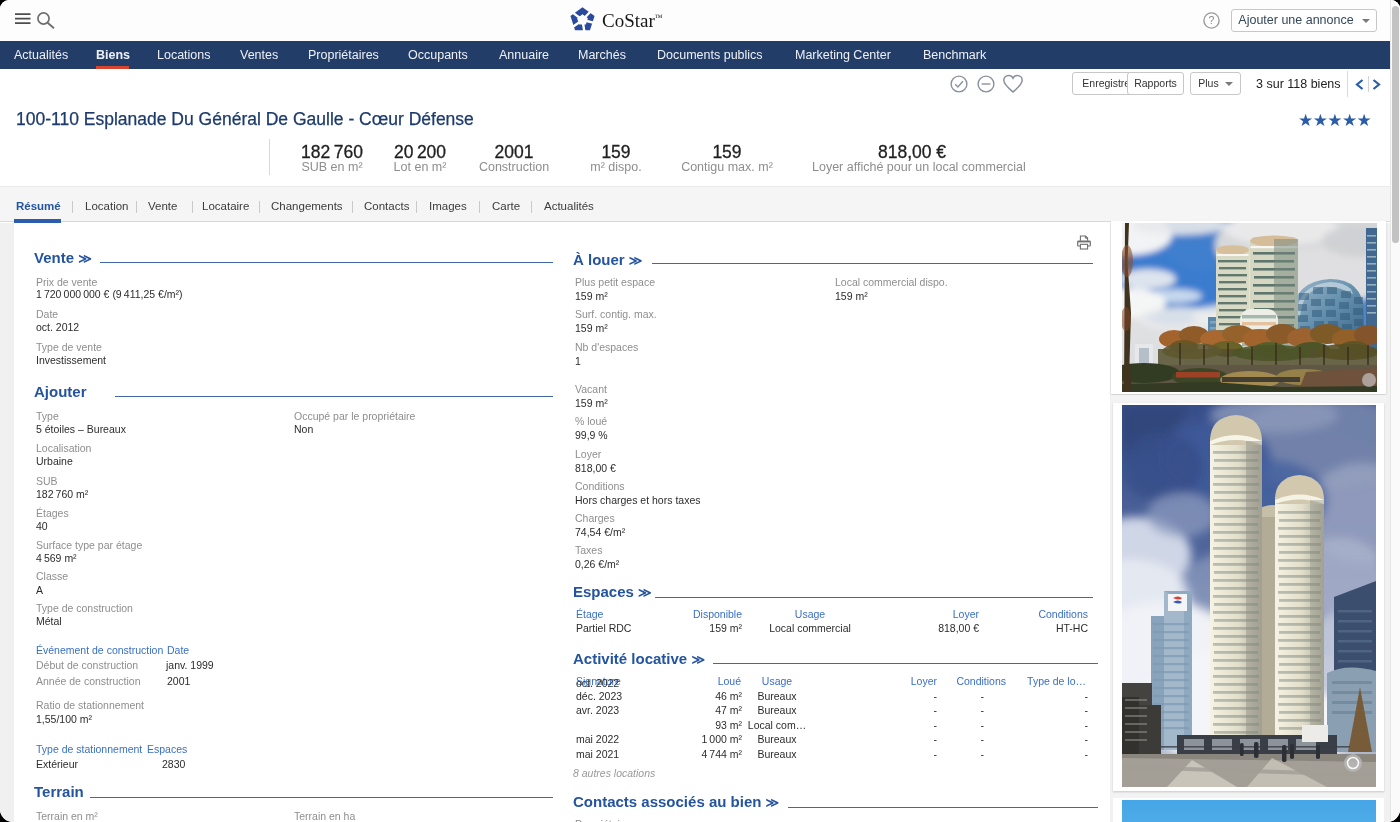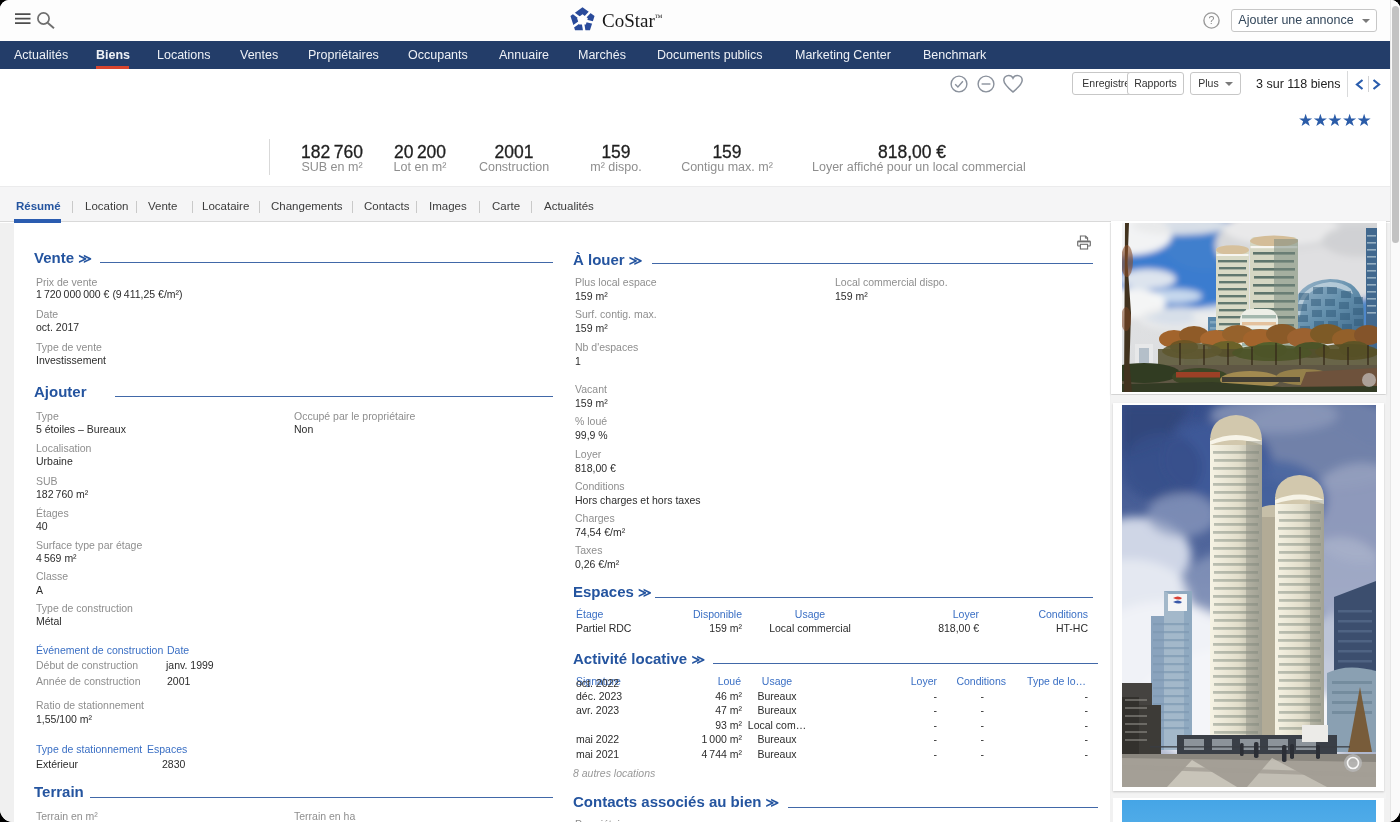--- a/index.html
+++ b/index.html
@@ -95,20 +95,21 @@
 <div class="abs" style="left:1347px;top:71px;width:1px;height:26px;background:#d9dadb"></div>
 <svg class="abs" style="left:1355px;top:79px" width="9" height="11" viewBox="0 0 9 11">
       <polyline points="7.5,1 2,5.5 7.5,10" fill="none" stroke="#2a5dad" stroke-width="2.2"></polyline>
     </svg>
 <div class="abs" style="left:1367.5px;top:76px;width:1.5px;height:16px;background:#d2d3d5"></div>
 <svg class="abs" style="left:1372px;top:79px" width="9" height="11" viewBox="0 0 9 11">
       <polyline points="1.5,1 7,5.5 1.5,10" fill="none" stroke="#2a5dad" stroke-width="2.2"></polyline>
     </svg>
 
 <div class="hdr"></div>
+<div class="abs nw" style="left:16px;top:109px;font-size:17.5px;color:#1c3a6e;-webkit-text-stroke:.25px #1c3a6e">100-110 Esplanade Du Général De Gaulle - Cœur Défense</div>
 <div class="abs" style="left:269px;top:139px;width:1px;height:36px;background:#d9d9d9"></div>
 
 <div class="abs nw ce" style="left:282px;top:142px;width:100px;font-size:17.5px;color:#1f1f1f;-webkit-text-stroke:.3px #1f1f1f">182 760</div>
 <div class="abs nw ce sl" style="left:282px;top:161px;width:100px">SUB en m²</div>
 <div class="abs nw ce" style="left:370px;top:142px;width:100px;font-size:17.5px;color:#1f1f1f;-webkit-text-stroke:.3px #1f1f1f">20 200</div>
 <div class="abs nw ce sl" style="left:370px;top:161px;width:100px">Lot en m²</div>
 <div class="abs nw ce" style="left:464px;top:142px;width:100px;font-size:17.5px;color:#1f1f1f;-webkit-text-stroke:.3px #1f1f1f">2001</div>
 <div class="abs nw ce sl" style="left:464px;top:161px;width:100px">Construction</div>
 <div class="abs nw ce" style="left:566px;top:142px;width:100px;font-size:17.5px;color:#1f1f1f;-webkit-text-stroke:.3px #1f1f1f">159</div>
 <div class="abs nw ce sl" style="left:566px;top:161px;width:100px">m² dispo.</div>
@@ -139,21 +140,21 @@
 <div class="abs" style="left:14px;top:219px;width:47px;height:3.5px;background:#2a5cb0"></div>
 
 <div class="content"></div>
 <div class="card"></div>
 
 <div class="h2" style="left:34px;top:249px">Vente <span class="ar">≫</span></div>
 <div class="rule" style="left:100px;top:262px;width:453px"></div>
 <div class="lb" style="left:36px;top:276px">Prix de vente</div>
 <div class="vl" style="left:36px;top:288px">1 720 000 000 € (9 411,25 €/m²)</div>
 <div class="lb" style="left:36px;top:308px">Date</div>
-<div class="vl" style="left:36px;top:321px">oct. 2017</div>
+<div class="vl" style="left:36px;top:321px">oct. 2012</div>
 <div class="lb" style="left:36px;top:341px">Type de vente</div>
 <div class="vl" style="left:36px;top:354px">Investissement</div>
 
 <div class="h2" style="left:34px;top:383px">Ajouter</div>
 <div class="rule" style="left:115px;top:396px;width:438px"></div>
 <div class="lb" style="left:36px;top:410px">Type</div>
 <div class="vl" style="left:36px;top:423px">5 étoiles – Bureaux</div>
 <div class="lb" style="left:294px;top:410px">Occupé par le propriétaire</div>
 <div class="vl" style="left:294px;top:423px">Non</div>
 <div class="lb" style="left:36px;top:442px">Localisation</div>
@@ -191,21 +192,21 @@
 
 <svg class="abs" style="left:1077px;top:235px" width="14" height="15" viewBox="0 0 14 15">
   <path d="M3.4 5.8 L3.4 1 L8.6 1 L10.6 3 L10.6 5.8" fill="#fff" stroke="#6e6e6e" stroke-width="1.1"></path>
   <path d="M8.4 1 L8.4 3.2 L10.6 3.2" fill="none" stroke="#6e6e6e" stroke-width="1"></path>
   <rect x="0.7" y="6" width="12.6" height="5" rx="0.8" fill="#fff" stroke="#6e6e6e" stroke-width="1.2"></rect>
   <line x1="1.2" y1="6.7" x2="12.8" y2="6.7" stroke="#6e6e6e" stroke-width="1.4"></line>
   <rect x="3.4" y="9.3" width="7.2" height="4.7" fill="#fff" stroke="#6e6e6e" stroke-width="1.1"></rect>
 </svg>
 <div class="h2" style="left:573px;top:251px">À louer <span class="ar">≫</span></div>
 <div class="rule" style="left:652px;top:263px;width:441px"></div>
-<div class="lb" style="left:575px;top:276px">Plus local espace</div>
+<div class="lb" style="left:575px;top:276px">Plus petit espace</div>
 <div class="vl" style="left:575px;top:290px">159 m²</div>
 <div class="lb" style="left:835px;top:276px">Local commercial dispo.</div>
 <div class="vl" style="left:835px;top:290px">159 m²</div>
 <div class="lb" style="left:575px;top:308px">Surf. contig. max.</div>
 <div class="vl" style="left:575px;top:322px">159 m²</div>
 <div class="lb" style="left:575px;top:341px">Nb d'espaces</div>
 <div class="vl" style="left:575px;top:355px">1</div>
 <div class="lb" style="left:575px;top:383px">Vacant</div>
 <div class="vl" style="left:575px;top:397px">159 m²</div>
 <div class="lb" style="left:575px;top:415px">% loué</div>

